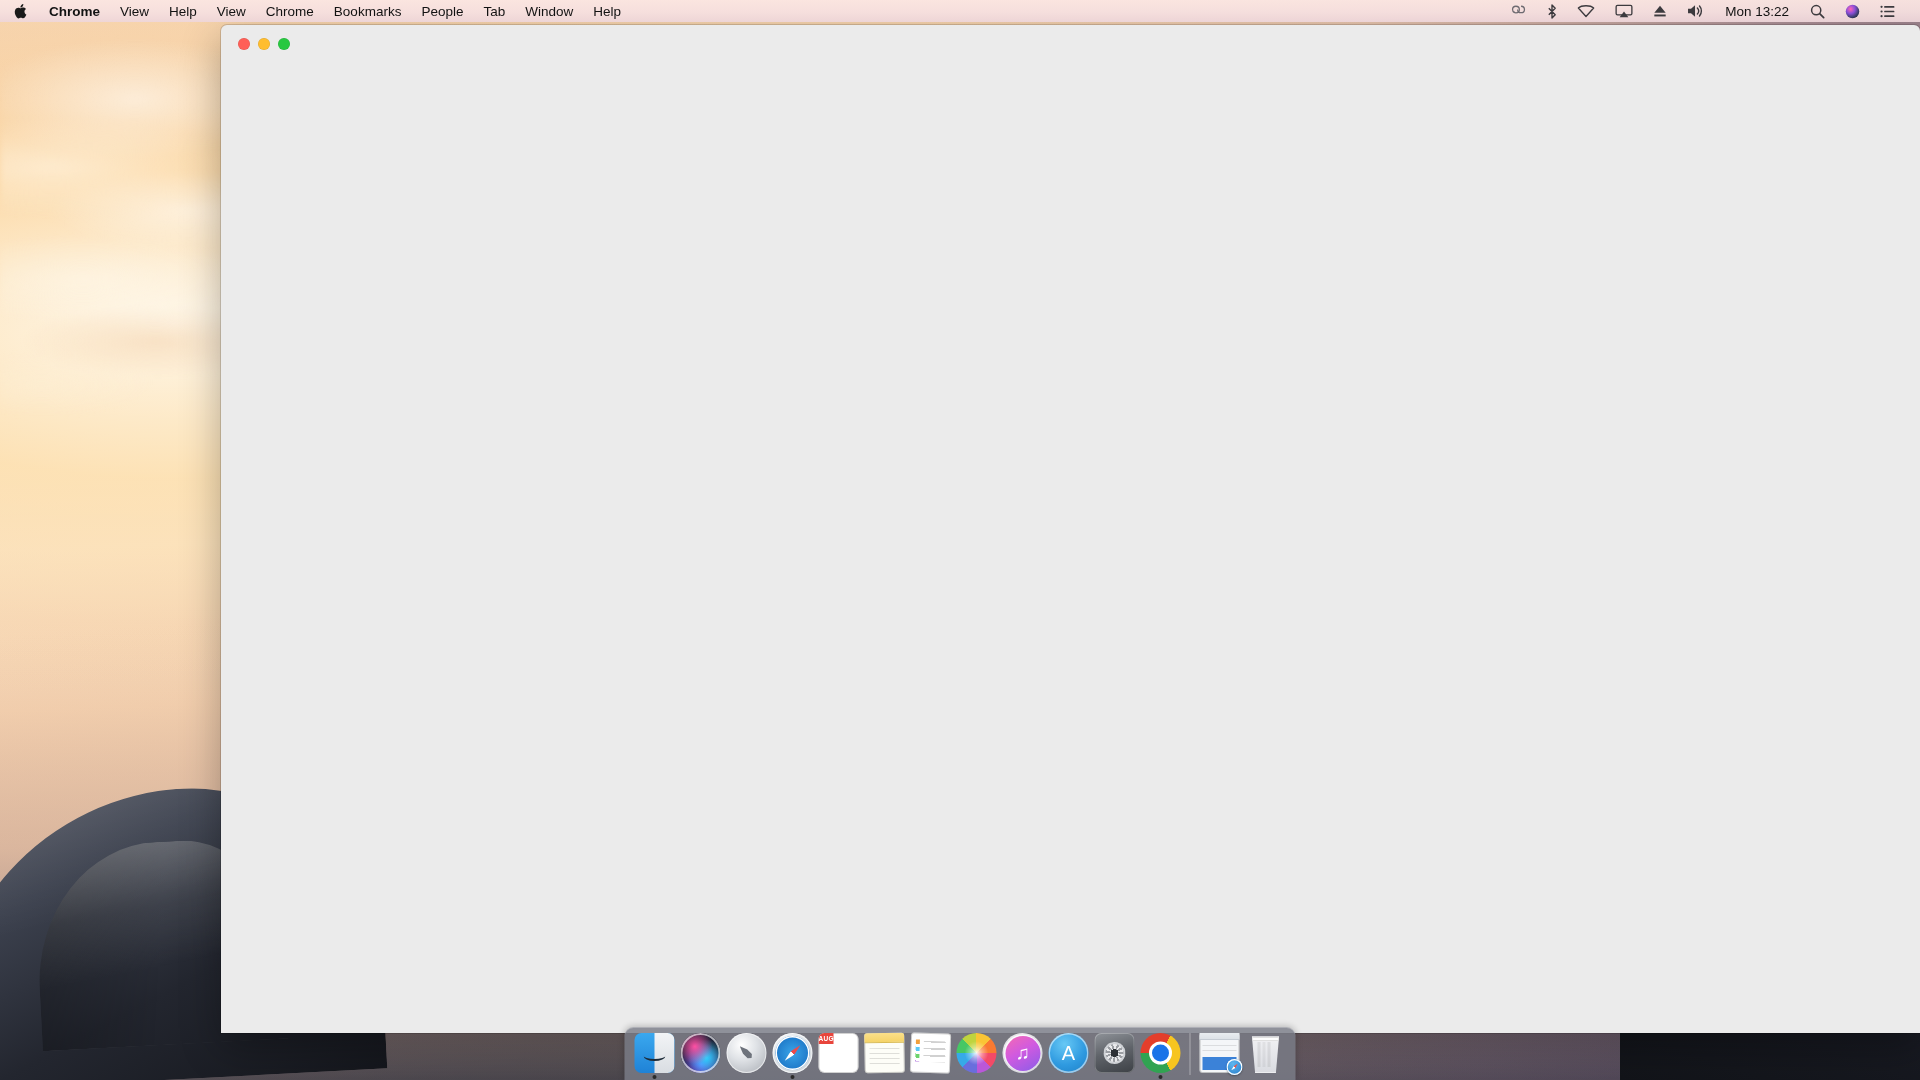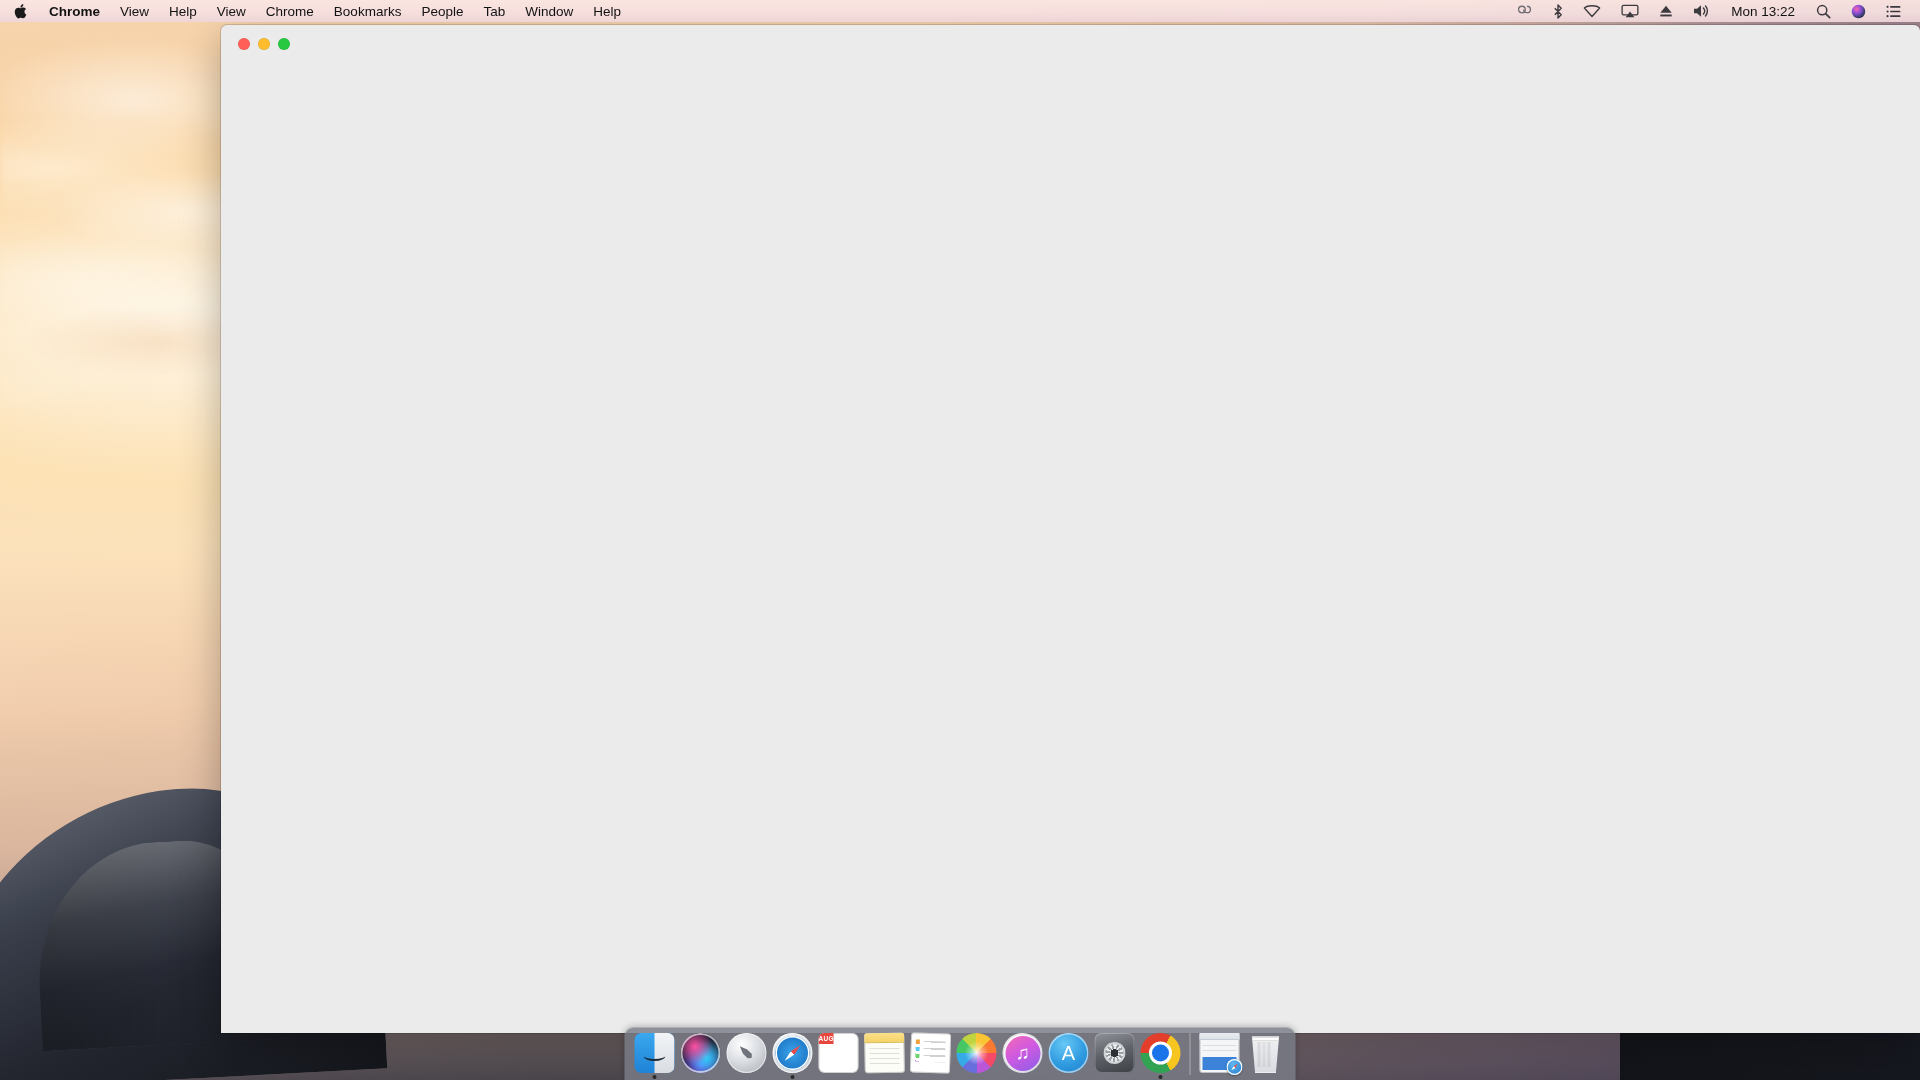--- a/index.html
+++ b/index.html
@@ -84,21 +84,21 @@
   }
   #menubar-left { display:flex; align-items:center; height:100%; }
   .mb-apple {
     display:flex; align-items:center; justify-content:center;
     padding:0 12px 0 14px; height:100%; font-size:15px; line-height:1; color:#1a1a1a;
   }
   .mb-item { padding:0 10px; height:100%; display:flex; align-items:center; white-space:nowrap; }
   .mb-item.bold { font-weight:bold; }
   #menubar-right {
     margin-left:auto; display:flex; align-items:center; height:100%;
-    padding-right:10px; gap:2px; color:#3c3a3e;
+    padding-right:16px; gap:2px; color:#3c3a3e;
   }
   .mb-status { display:flex; align-items:center; justify-content:center; padding:0 9px; height:100%; }
   .mb-clock { padding:0 10px; font-size:13.5px; color:#121212; white-space:nowrap; }
 
   
   #chrome-window {
     position:absolute; left:221px; top:25px; width:1699px; height:1008px; z-index:40;
     background:#ebebeb;
     border-radius:6px 6px 0 0;
     box-shadow:0 0 0 1px rgba(0,0,0,0.14), 0 14px 40px rgba(0,0,0,0.30);

